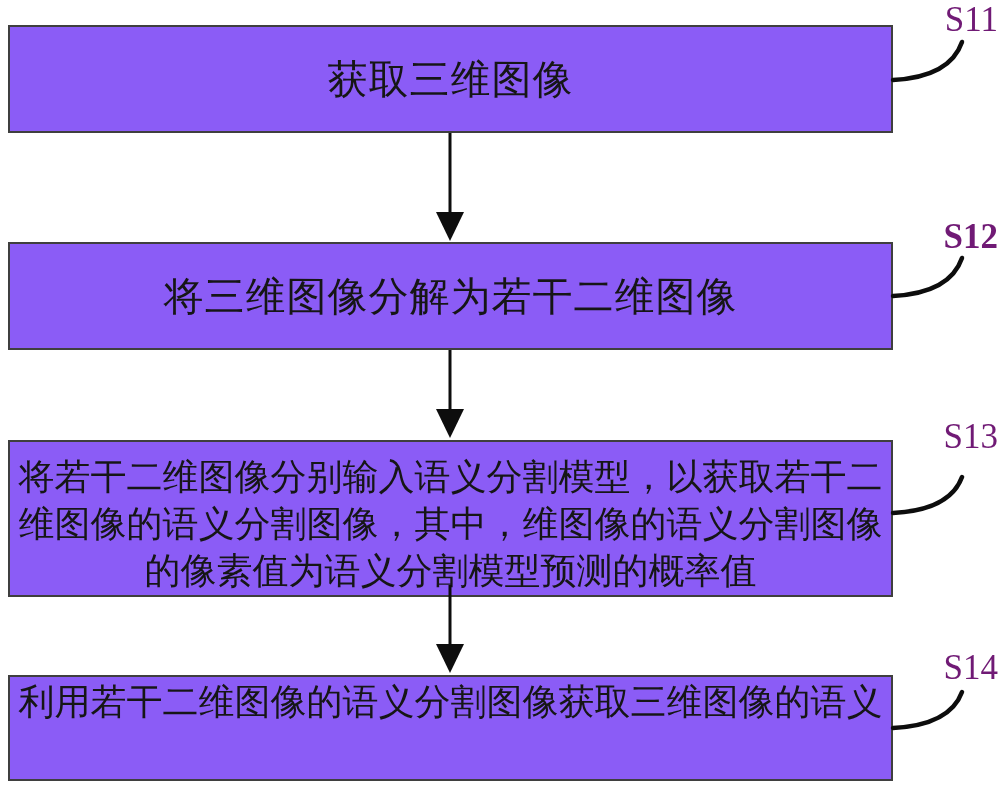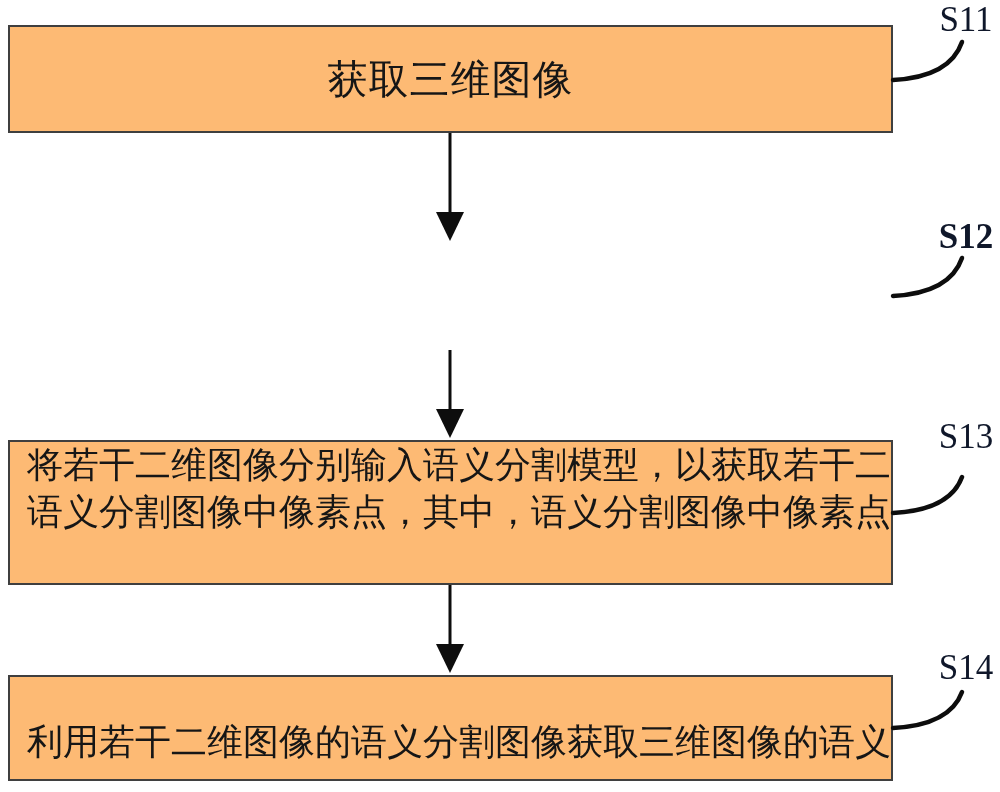--- a/index.html
+++ b/index.html
@@ -22,73 +22,77 @@
     width: 1000px;
     height: 792px;
     z-index: 2;
     pointer-events: none;
   }
   .step-box {
     position: absolute;
     left: 8px;
     width: 881px;              
     border: 2px solid #3f3f3f;
-    background: #fdba74;
+    background: #8b5cf6;
     box-sizing: content-box;
     z-index: 1;
     color: #161616;
-    text-align: right;
+    text-align: center;
   }
   .box-single {
     display: flex;
     align-items: center;
     justify-content: center;
     font-size: 40px;
     letter-spacing: 1px;
   }
   .box-multi {
     font-size: 36px;
   }
   .box-multi .text-line {
     line-height: 47px;
     white-space: nowrap;
   }
   #box-s11 { top: 25px;  height: 104px; }
   #box-s12 { top: 242px; height: 104px; }
-  #box-s13 { top: 440px; height: 141px; padding-top: 0px; }
+  #box-s13 { top: 440px; height: 141px; padding-top: 12px; }
   #box-s14 { top: 675px; height: 100px; padding-top: 2px; }
-  #box-s14 .text-line { line-height: 47px; margin-top: 40px; }
+  #box-s14 .text-line { line-height: 47px; }
   .step-label {
     position: absolute;
     left: 934px;
     width: 64px;
-    color: #0f172a;
+    color: #701a75;
     font-size: 35px;
     line-height: 38px;
-    text-align: center;
+    text-align: right;
     z-index: 3;
   }
   #label-s11 { top: 1px; }
   #label-s12 { top: 218px; font-weight: bold; }
   #label-s13 { top: 418px; }
   #label-s14 { top: 649px; }
 </style>
 </head>
 <body>
 
 <div class="canvas">
 
   <div class="step-box box-single" id="box-s11">
     <span class="text-line">获取三维图像</span>
   </div>
 
+  <div class="step-box box-single" id="box-s12">
+    <span class="text-line">将三维图像分解为若干二维图像</span>
+  </div>
 
   <div class="step-box box-multi" id="box-s13">
     <div class="text-line">将若干二维图像分别输入语义分割模型，以获取若干二</div>
-    <div class="text-line">语义分割图像中像素点，其中，语义分割图像中像素点</div>
+    <div class="text-line">维图像的语义分割图像，其中，维图像的语义分割图像</div>
+    <div class="text-line">的像素值为语义分割模型预测的概率值</div>
   </div>
 
   <div class="step-box box-multi" id="box-s14">
     <div class="text-line">利用若干二维图像的语义分割图像获取三维图像的语义</div>
   </div>
 
   <div class="step-label" id="label-s11">S11</div>
   <div class="step-label" id="label-s12">S12</div>
   <div class="step-label" id="label-s13">S13</div>
   <div class="step-label" id="label-s14">S14</div>

